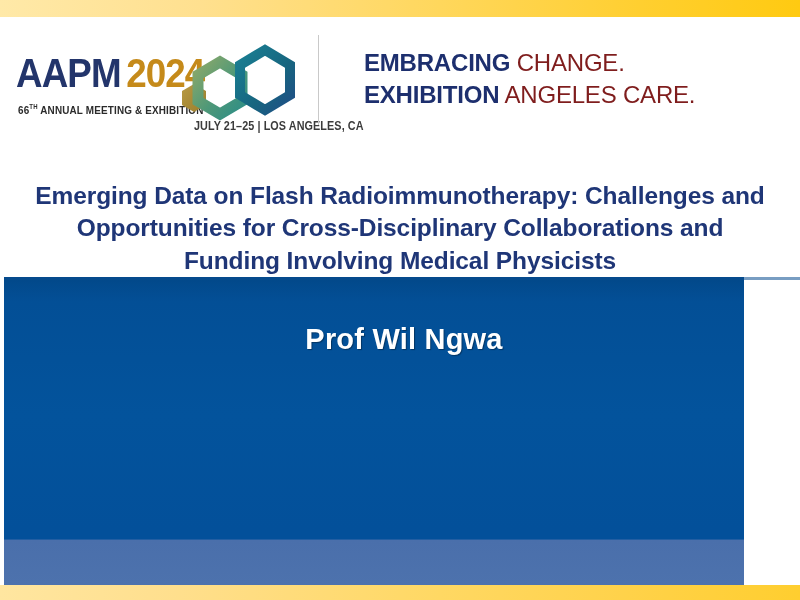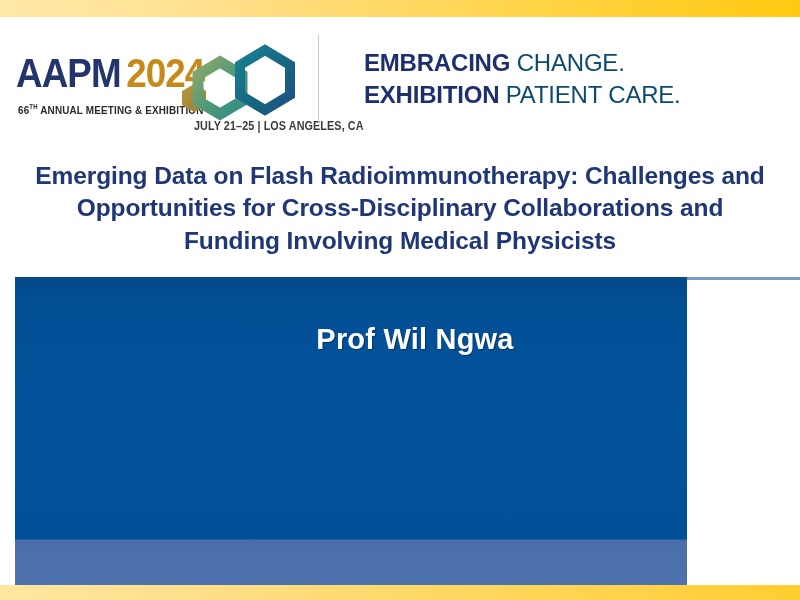--- a/index.html
+++ b/index.html
@@ -133,50 +133,50 @@
     letter-spacing: -0.2px;
     color: #2f4486;
   }
   .tag-strong {
     font-weight: bold;
     color: #1d2f6e;
     margin-left: 34px;
   }
   .tag-light {
     font-weight: normal;
-    color: #0c4a6e;
+    color: #7f1d1d;
   }
 
   
   .title-block {
     position: absolute;
     left: 0; top: 140px;
     width: 800px;
     height: 137px;
     background: #ffffff;
     display: flex;
-    align-items: center;
+    align-items: flex-end;
     justify-content: center;
   }
   .title-text {
     width: 740px;
     text-align: center;
     font-family: "Liberation Sans", sans-serif;
     font-weight: bold;
     font-size: 24.5px;
     line-height: 1.32;
     color: #1f3677;
     letter-spacing: -0.1px;
   }
 
   
   .blue-panel {
     position: absolute;
-    left: 15px; top: 277px;
-    width: 672px;
+    left: 4px; top: 277px;
+    width: 740px;
     height: 308px;
     background: linear-gradient(to bottom, #024889 0%, #034f96 8%, #03539c 45%, #03509a 82%, #03509a 85%, #4a6fab 85.5%, #4d72ad 100%);
   }
   .blue-panel::before {
     content: "";
     position: absolute;
     left: 0; top: 0;
     width: 800px;
     height: 3px;
     background: #0a4d90;
@@ -255,21 +255,21 @@
         </svg>
       </div>
 
       <div class="date-line">JULY 21–25 | LOS ANGELES, CA</div>
     </div>
 
     <div class="divider"></div>
 
     <div class="tagline">
       <div class="tagline-row"><span class="tag-strong">EMBRACING</span><span class="tag-light"> CHANGE.</span></div>
-      <div class="tagline-row"><span class="tag-strong">EXHIBITION</span><span class="tag-light"> PATIENT CARE.</span></div>
+      <div class="tagline-row"><span class="tag-strong">EXHIBITION</span><span class="tag-light"> ANGELES CARE.</span></div>
     </div>
   </div>
 
   <div class="title-block">
     <div class="title-text">Emerging Data on Flash Radioimmunotherapy: Challenges and Opportunities for Cross-Disciplinary Collaborations and Funding Involving Medical Physicists</div>
   </div>
 
   <div class="blue-panel">
     <div class="speaker-name">Prof Wil Ngwa</div>
   </div>

